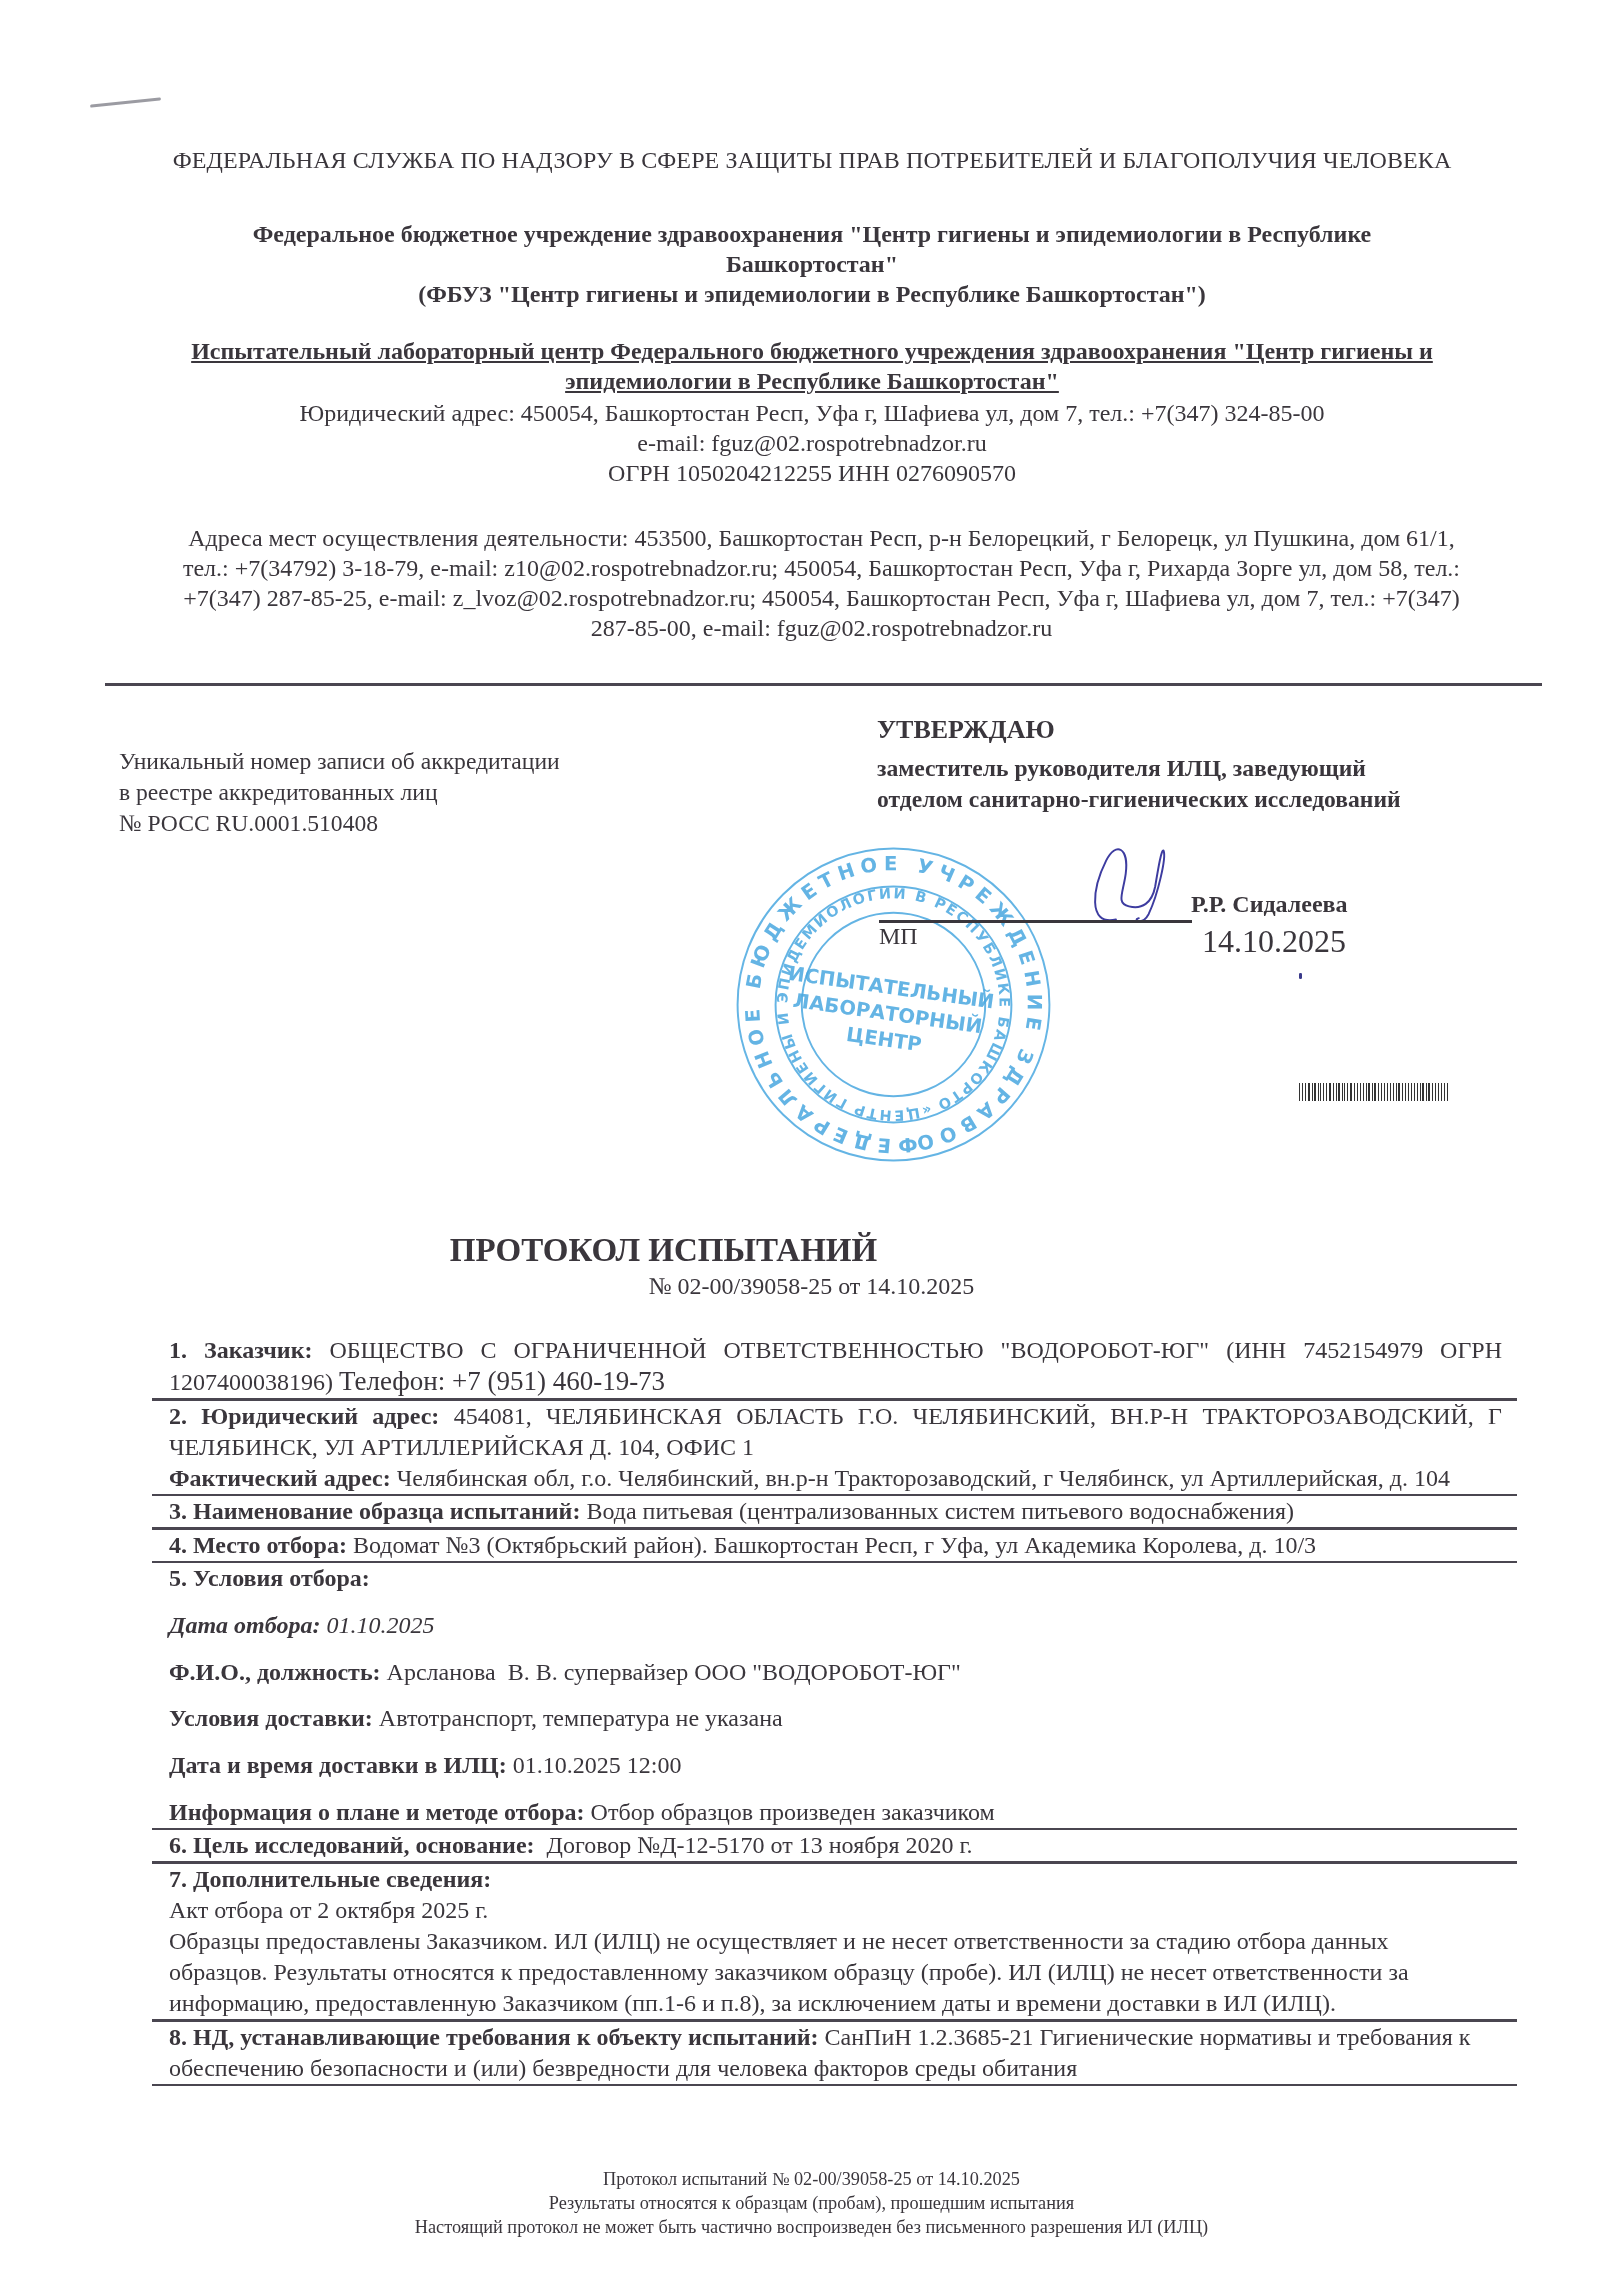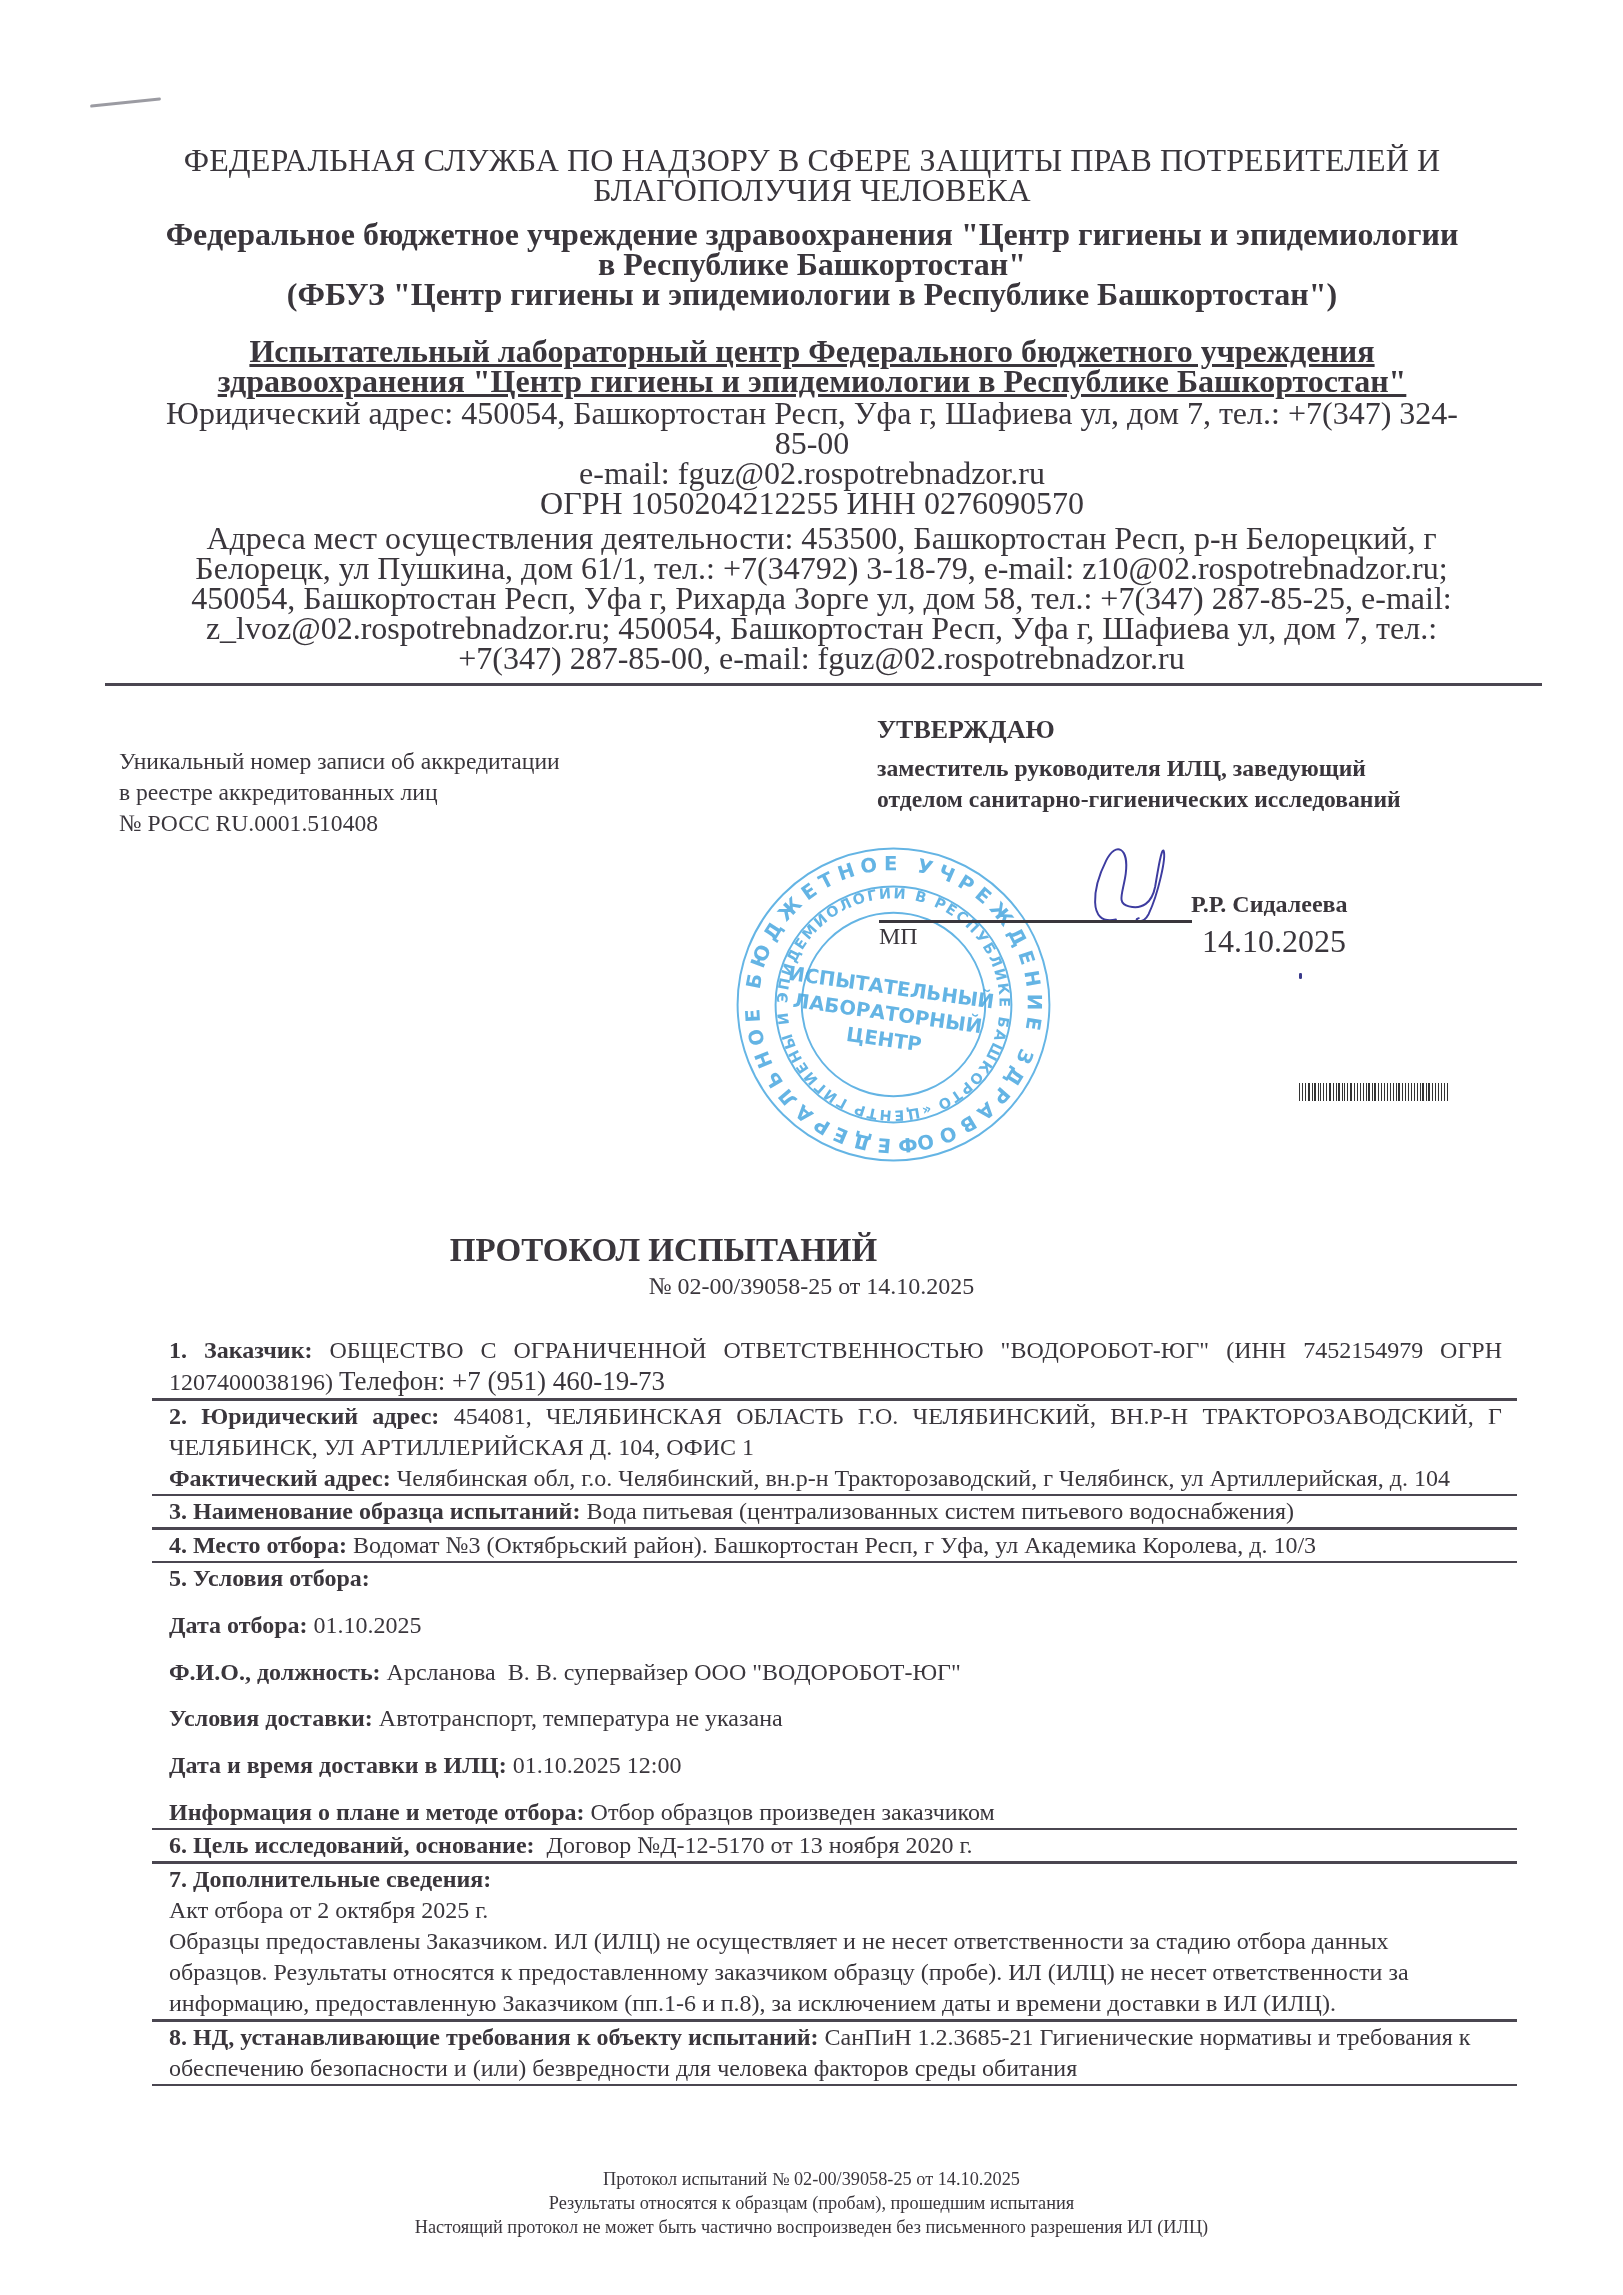--- a/index.html
+++ b/index.html
@@ -5,21 +5,21 @@
   html, body { margin:0; padding:0; background:#ffffff; }
   body { width:1623px; height:2295px; position:relative; overflow:hidden;
          font-family:"Liberation Serif","DejaVu Serif",serif; color:#3a363c; }
   .abs { position:absolute; }
   .center { text-align:center; }
   .b { font-weight:bold; }
   .scanmark { left:90px; top:101px; width:71px; height:2.6px; background:#8a8a92;
               transform:rotate(-6deg); border-radius:1.3px; opacity:.85; }
 
   
-  .h-line { font-size:32px; line-height:30px; left:164px; width:1296px; }
+  .h-line { font-size:24px; line-height:30px; left:164px; width:1296px; }
   #hdr1 { top:145px; letter-spacing:0.1px; }
   #hdr2 { top:219px; font-weight:bold; }
   #hdr3 { top:336px; font-weight:bold;text-decoration:underline; }
   #hdr4 { top:398px; }
   #hdr5 { top:523px; left:167px; width:1309px; }
   .rule-top { left:105px; top:683px; width:1437px; height:2.6px; background:#4a4650; }
 
   
   #accr { left:119px; top:746px; font-size:23.6px; line-height:31px; }
   #approve { left:877px; top:700px; font-size:23.6px; line-height:31px; font-weight:bold;margin-top:14px; }
@@ -199,21 +199,21 @@
   <div class="rule"></div>
 
   <div class="sec">
     <span class="b">4. Место отбора:</span>
     <span>Водомат №3 (Октябрьский район). Башкортостан Респ, г Уфа, ул Академика Королева, д. 10/3</span>
   </div>
   <div class="rule"></div>
 
   <div class="sec">
     <div class="b">5. Условия отбора:</div>
-    <div class="row" style="margin-top:15.7px;">
+    <div class="row" style="margin-top:15.7px;font-style:italic;">
       <span class="b">Дата отбора:</span>
       <span>01.10.2025</span>
     </div>
     <div class="row" style="margin-top:15.7px;">
       <span class="b">Ф.И.О., должность:</span>
       <span style="white-space:pre;">Арсланова  В. В. супервайзер ООО "ВОДОРОБОТ-ЮГ"</span>
     </div>
     <div class="row" style="margin-top:15.7px;">
       <span class="b">Условия доставки:</span>
       <span>Автотранспорт, температура не указана</span>

